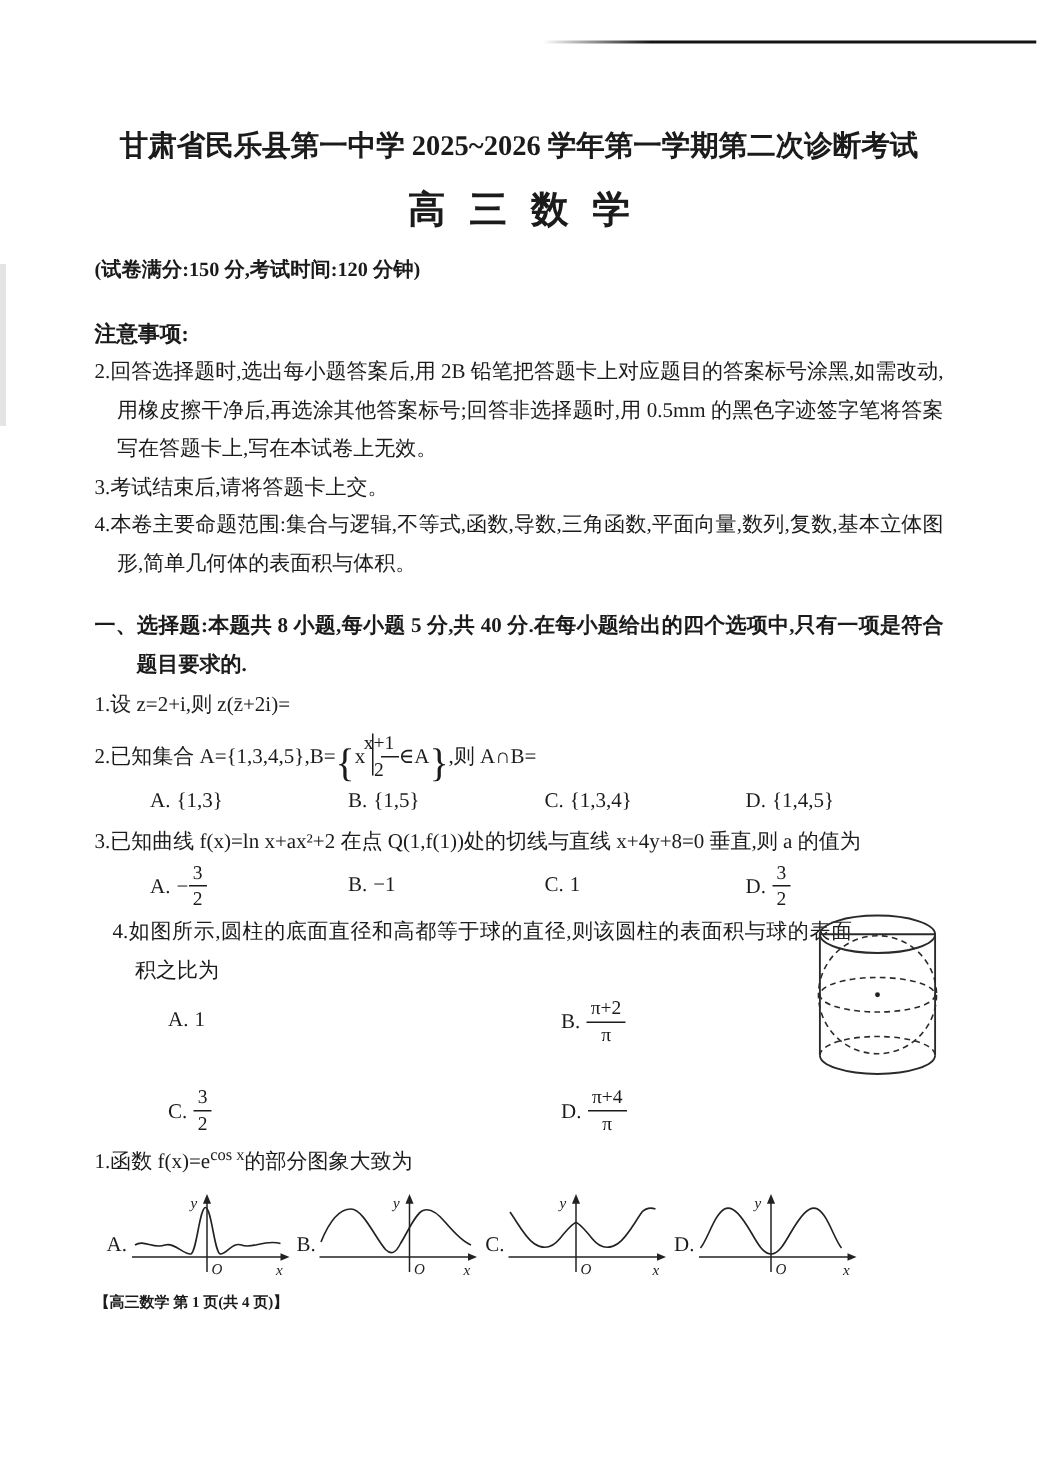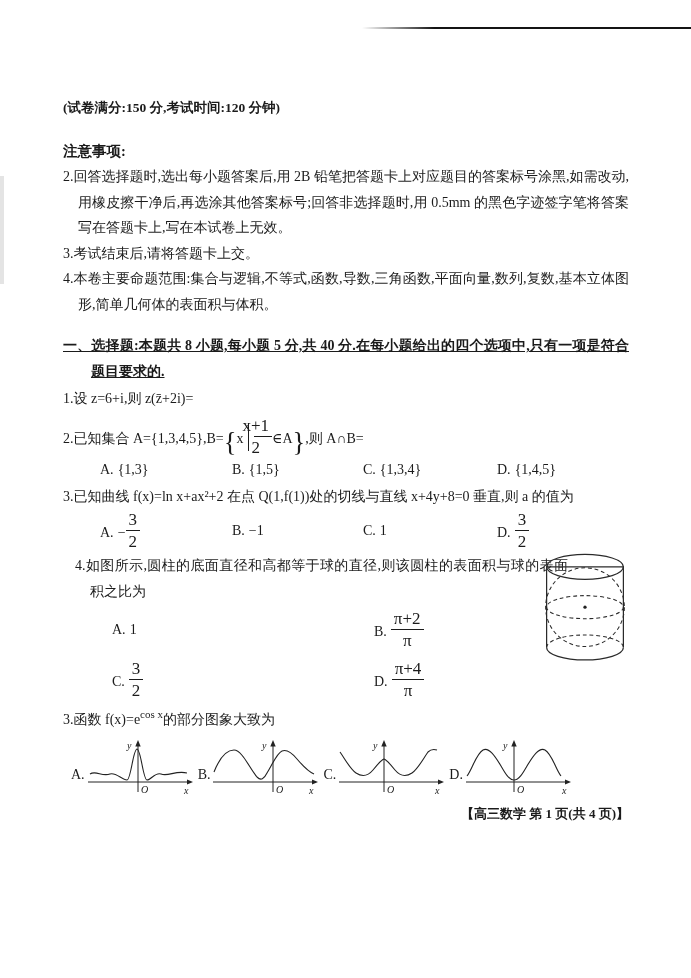--- a/index.html
+++ b/index.html
@@ -17,75 +17,77 @@
   .artifact-left{position:absolute;top:176px;left:0;width:4px;height:108px;background:#e4e4e4;}
   .content{padding:84px 62px 0 63px;}
 
   .school{font-size:19px;font-weight:700;text-align:center;white-space:nowrap;}
   .title{font-size:25px;font-weight:700;text-align:center;letter-spacing:16px;text-indent:16px;margin-top:13px;}
   .meta{font-size:13.5px;font-weight:600;margin-top:15px;}
 
   .notice-h{font-size:14.5px;font-weight:700;margin-top:21px;line-height:26px;}
   .nitem{font-size:14px;line-height:25.5px;padding-left:15px;text-indent:-15px;text-align:justify;}
 
-  .sec{font-size:14px;font-weight:700;line-height:26px;margin-top:16px;padding-left:28px;text-indent:-28px;text-align:justify;text-decoration:underline;}
+  .sec{font-size:14px;font-weight:700;line-height:26px;margin-top:16px;padding-left:28px;text-indent:-28px;text-align:justify;}
 
   .q{font-size:14px;line-height:26px;padding-left:15px;text-indent:-15px;margin-top:1px;text-align:justify;}
   .opts{display:grid;grid-template-columns:132px 131px 134px auto;margin-left:37px;
     font-size:14px;line-height:26px;align-items:center;}
   .opt{white-space:nowrap;}
   .olab{margin-right:4px;}
 
-  .frac{display:inline-block;vertical-align:-0.62em;text-align:center;line-height:1.12;font-size:17px;}
+  .frac{display:inline-block;vertical-align:-0.62em;text-align:center;line-height:1.12;font-size:13px;}
   .frac .fn{display:block;border-bottom:1px solid #1b1b1b;padding:0 3px 1px;}
   .frac .fd{display:block;padding-top:1px;}
 
   .q2line{margin-top:4px;}
   .bb{font-size:190%;font-weight:400;vertical-align:-0.33em;line-height:1;}
   .vbar{display:inline-block;width:1px;height:28px;background:#1b1b1b;vertical-align:-8px;margin:0 5px;}
 
   .q4wrap{position:relative;margin-top:2px;margin-left:12px;}
   .q4stem{width:478px;}
-  .q4opts{display:grid;grid-template-columns:262px auto;row-gap:9px;margin-left:37px;
+  .q4opts{display:grid;grid-template-columns:262px auto;row-gap:27px;margin-left:37px;
     font-size:14px;line-height:26px;align-items:center;margin-top:4px;width:470px;}
   .fig{position:absolute;right:-4px;top:-6px;}
 
   .graphs{display:flex;align-items:flex-start;margin-left:8px;margin-top:4px;}
   .g{display:flex;align-items:center;}
   .glab{font-size:14px;margin-right:1px;position:relative;top:8px;}
   svg{display:block;}
   .s{fill:none;stroke:#2a2a2a;stroke-width:1.3;}
   .d{fill:none;stroke:#2a2a2a;stroke-width:1.1;stroke-dasharray:4 3;}
   .ax{stroke:#222;stroke-width:1;fill:none;}
   .ah{fill:#222;stroke:none;}
   .cv{fill:none;stroke:#222;stroke-width:1.1;}
   .svgtxt{font-size:10px;font-style:italic;fill:#222;font-family:"Liberation Serif",serif;}
 
-  .footer{text-align:right;font-size:13px;font-weight:700;margin-top:8px;}
+  .footer{text-align:left;font-size:10px;font-weight:700;margin-top:8px;}
   sup{font-size:11px;}
 </style>
 </head>
 <body>
 
 <div class="page">
   <div class="artifact-top"></div>
   <div class="artifact-left"></div>
 
   <div class="content">
 
+    <div class="school">甘肃省民乐县第一中学 2025~2026 学年第一学期第二次诊断考试</div>
+    <div class="title">高三数学</div>
     <div class="meta">(试卷满分:150 分,考试时间:120 分钟)</div>
 
     <div class="notice-h">注意事项:</div>
     <div class="nitem">2.回答选择题时,选出每小题答案后,用 2B 铅笔把答题卡上对应题目的答案标号涂黑,如需改动,用橡皮擦干净后,再选涂其他答案标号;回答非选择题时,用 0.5mm 的黑色字迹签字笔将答案写在答题卡上,写在本试卷上无效。</div>
     <div class="nitem">3.考试结束后,请将答题卡上交。</div>
     <div class="nitem">4.本卷主要命题范围:集合与逻辑,不等式,函数,导数,三角函数,平面向量,数列,复数,基本立体图形,简单几何体的表面积与体积。</div>
 
     <div class="sec">一、选择题:本题共 8 小题,每小题 5 分,共 40 分.在每小题给出的四个选项中,只有一项是符合题目要求的.</div>
 
-    <div class="q">1.设 z=6+i,则 z(z̄+2i)=</div>
+    <div class="q">1.设 z=2+i,则 z(z̄+2i)=</div>
 
     <div class="q q2line">
       <span>2.已知集合 A={1,3,4,5},B=</span><span class="bb">{</span><span>x</span><span class="vbar"></span><span class="frac"><span class="fn">x+1</span><span class="fd">2</span></span><span>∈A</span><span class="bb">}</span><span>,则 A∩B=</span>
     </div>
     <div class="opts">
       <span class="opt"><span class="olab">A.</span><span>{1,3}</span></span>
       <span class="opt"><span class="olab">B.</span><span>{1,5}</span></span>
       <span class="opt"><span class="olab">C.</span><span>{1,3,4}</span></span>
       <span class="opt"><span class="olab">D.</span><span>{1,4,5}</span></span>
     </div>
@@ -115,21 +117,21 @@
           <path class="s" d="M10,104 A40,13 0 0 0 90,104"></path>
           <path class="d" d="M10,104 A40,13 0 0 1 90,104"></path>
           <circle class="d" cx="50" cy="62" r="41"></circle>
           <ellipse class="d" cx="50" cy="62" rx="40" ry="12"></ellipse>
           <circle cx="50" cy="62" r="1.7" fill="#222" stroke="none"></circle>
         </svg>
       </div>
     </div>
 
     <div class="q">
-      <span>3.函数 f(x)=e</span><sup>cos x</sup><span>的部分图象大致为</span>
+      <span>1.函数 f(x)=e</span><sup>cos x</sup><span>的部分图象大致为</span>
     </div>
     <div class="graphs">
 
       <div class="g">
         <span class="glab">A.</span>
         <svg width="112" height="60" viewBox="0 0 112 60">
           <line class="ax" x1="2" y1="45" x2="104" y2="45"></line>
             <path class="ah" d="M107,45 l-6,-2.5 v5 z"></path>
           <line class="ax" x1="52" y1="55" x2="52" y2="7"></line>
             <path class="ah" d="M52,3 l-2.7,6.5 h5.4 z"></path>

